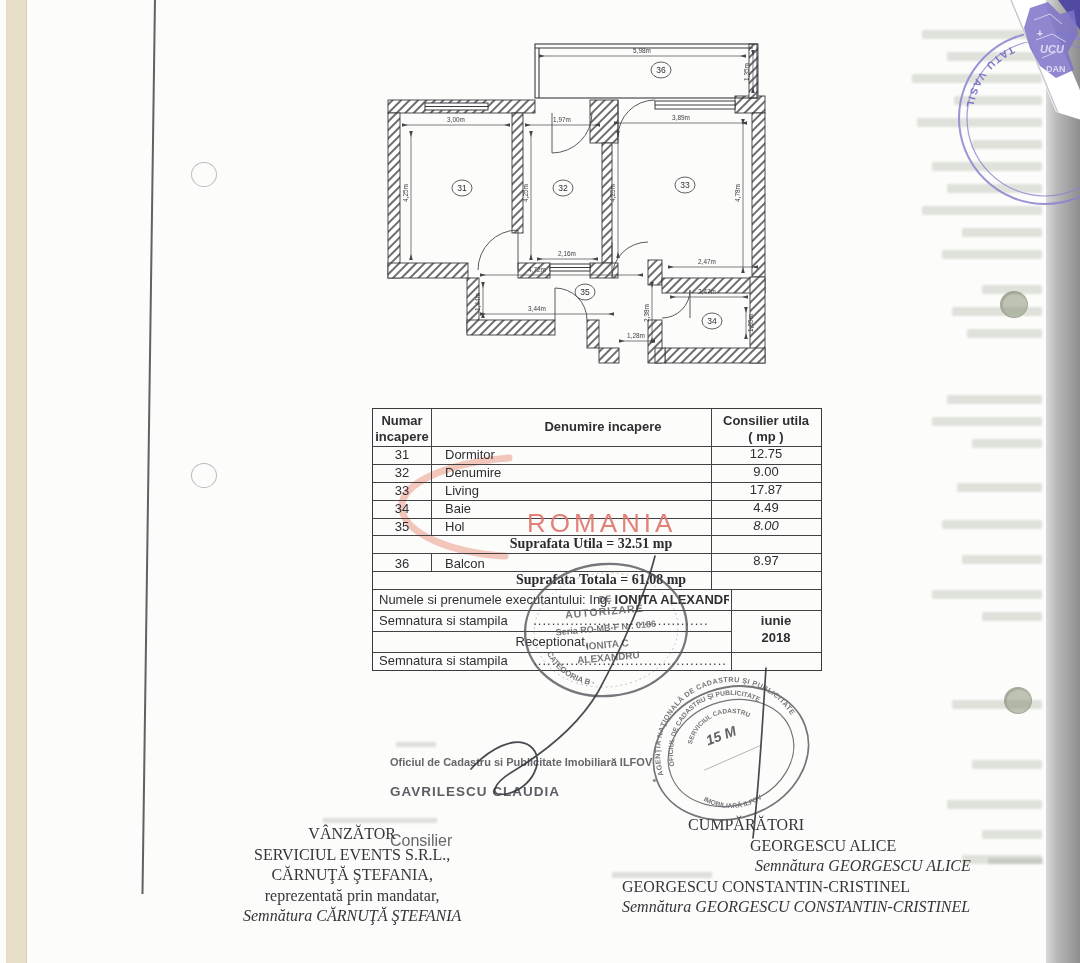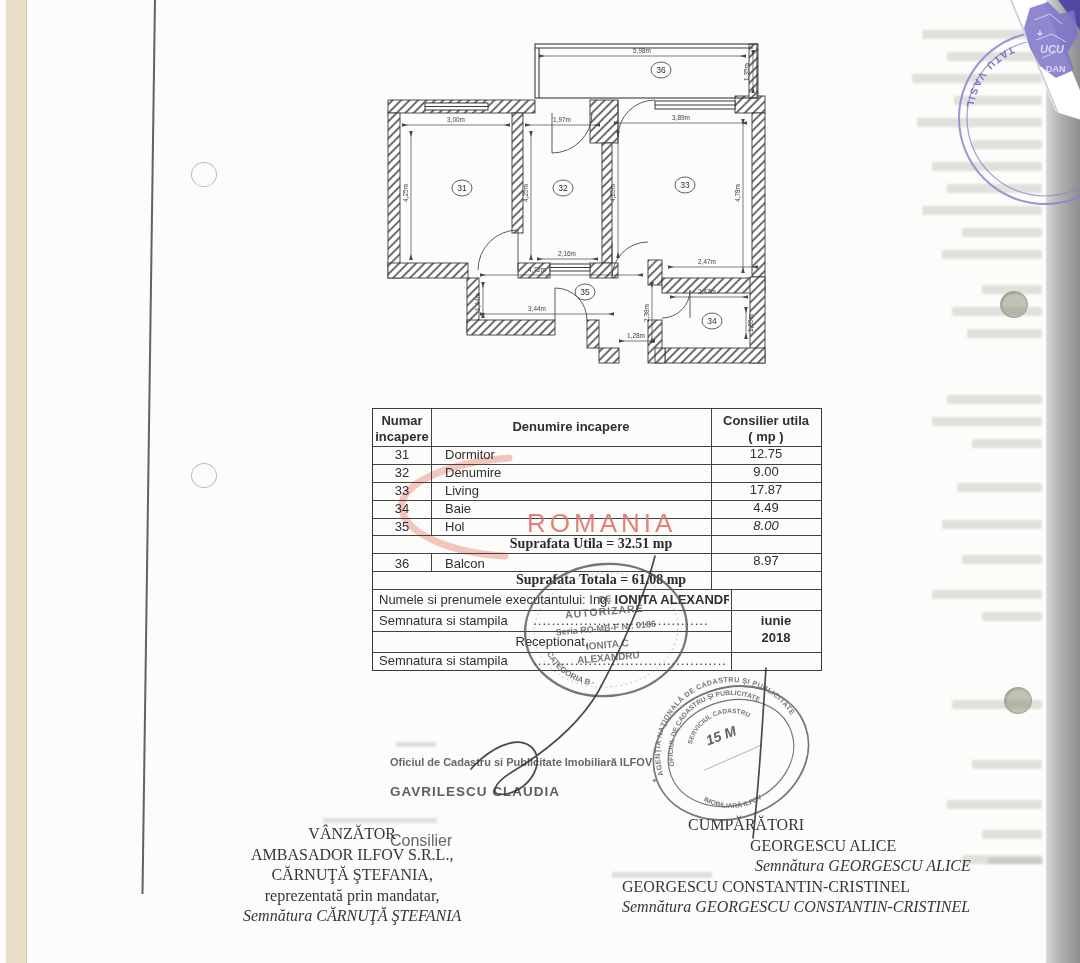--- a/index.html
+++ b/index.html
@@ -219,21 +219,21 @@
   <div class="hline" style="top:243px;width:448px;"></div>
   <div class="vline" style="left:58px;top:0;height:126px;"></div>
   <div class="vline" style="left:58px;top:144px;height:18px;"></div>
   <div class="vline" style="left:338px;top:0;height:180px;"></div>
   <div class="vline" style="left:358px;top:180px;height:81px;"></div>
 
   <div class="cell hdr ctr" style="left:0;top:4px;width:58px;">
     <div>Numar</div>
       <div>incapere</div>
   </div>
-  <div class="cell hdr ctr" style="left:58px;top:10px;width:280px;">Denumire incapere</div>
+  <div class="cell hdr ctr" style="left:58px;top:10px;width:280px;padding-left:32px;">Denumire incapere</div>
   <div class="cell hdr ctr" style="left:338px;top:4px;width:110px;">
     <div>Consilier utila</div>
       <div>( mp )</div>
   </div>
 
   <div class="cell ctr" style="left:0;top:37px;width:58px;line-height:18px;">31</div>
   <div class="cell" style="left:72px;top:37px;width:260px;line-height:18px;">Dormitor</div>
   <div class="cell ctr" style="left:338px;top:36px;width:110px;line-height:18px;">12.75</div>
   <div class="cell ctr" style="left:0;top:55px;width:58px;line-height:18px;">32</div>
   <div class="cell" style="left:72px;top:55px;width:260px;line-height:18px;">Denumire</div>
@@ -276,21 +276,21 @@
 </div>
 
 <div class="abs" id="wm-text">ROMANIA</div>
 
 <div class="abs off" style="left:390px;top:756px;width:340px;font-size:11px;font-weight:bold;filter:blur(.3px);">Oficiul de Cadastru si Publicitate Imobiliară ILFOV</div>
 <div class="abs off" style="left:390px;top:784px;font-size:13.5px;font-weight:bold;letter-spacing:1px;color:#5d5d64;filter:blur(.3px);">GAVRILESCU CLAUDIA</div>
 <div class="abs off" style="left:390px;top:832px;font-size:16px;filter:blur(.3px);">Consilier</div>
 
 <div class="abs serif" style="left:243px;top:824px;text-align:center;">
   <div>VÂNZĂTOR</div>
-  <div>AMBASADOR ILFOV S.R.L.,</div>
+  <div>SERVICIUL EVENTS S.R.L.,</div>
   <div>CĂRNUŢĂ ŞTEFANIA,</div>
   <div>reprezentată prin mandatar,</div>
   <div class="it">Semnătura CĂRNUŢĂ ŞTEFANIA</div>
 </div>
 
 <div class="abs serif" style="left:622px;top:815px;width:440px;">
   <div style="margin-left:66px;">CUMPĂRĂTORI</div>
   <div style="margin-left:128px;">GEORGESCU ALICE</div>
   <div class="it" style="margin-left:133px;">Semnătura GEORGESCU ALICE</div>
   <div>GEORGESCU CONSTANTIN-CRISTINEL</div>

